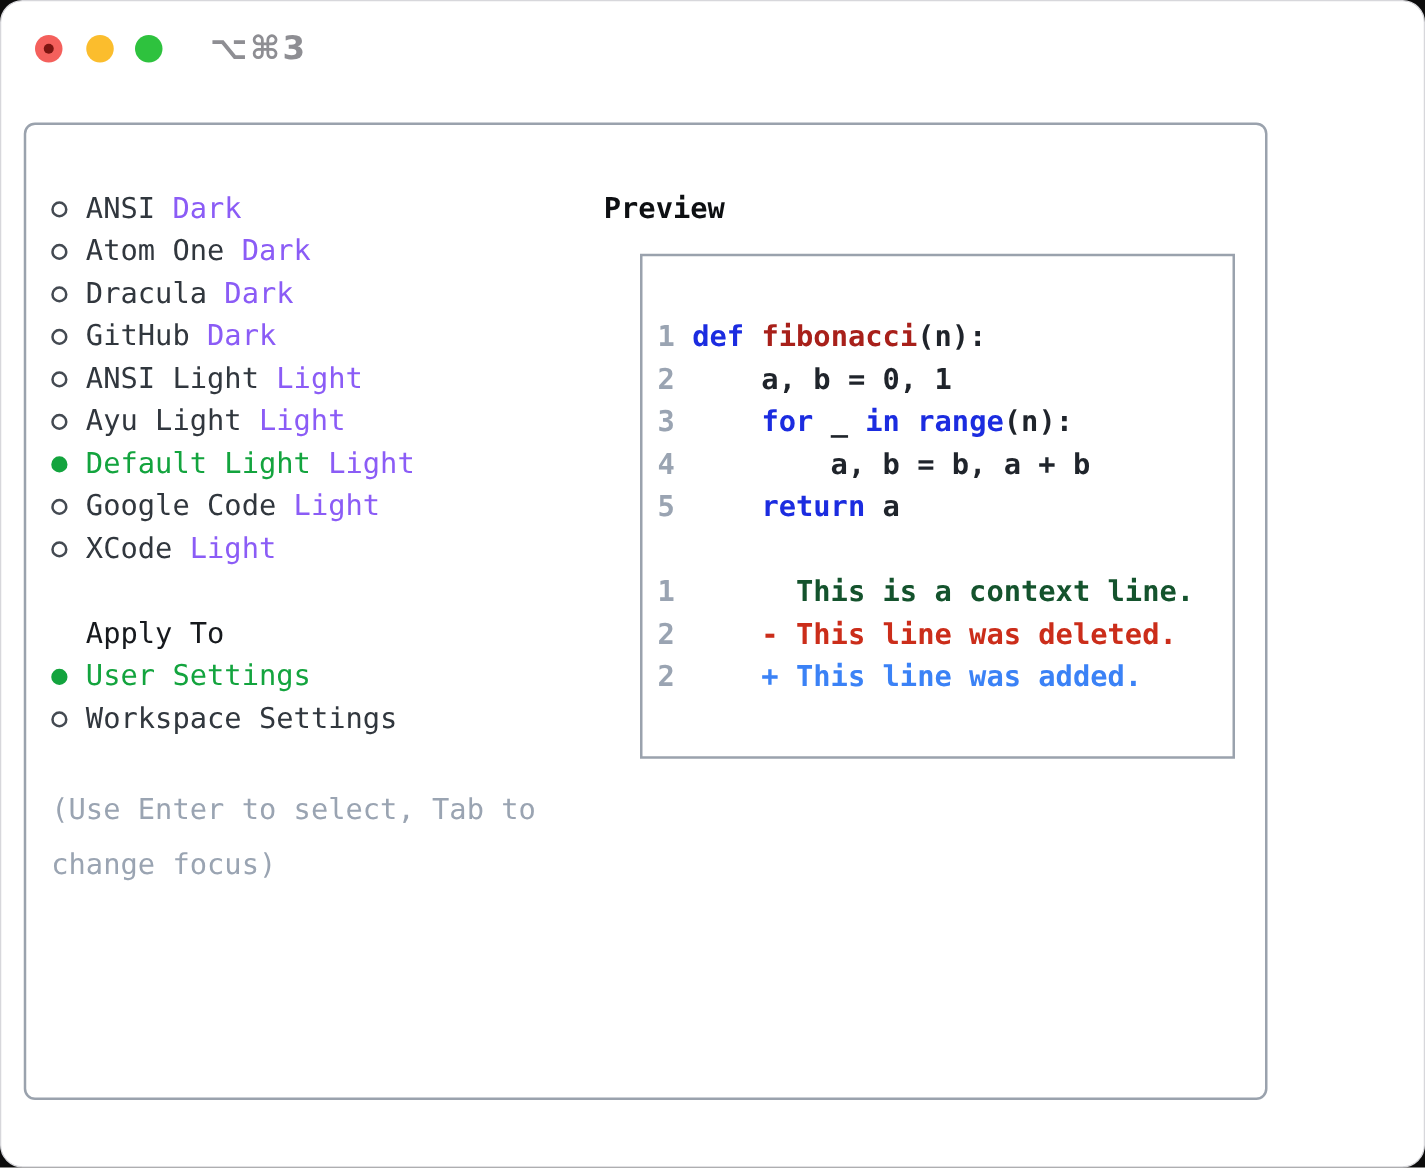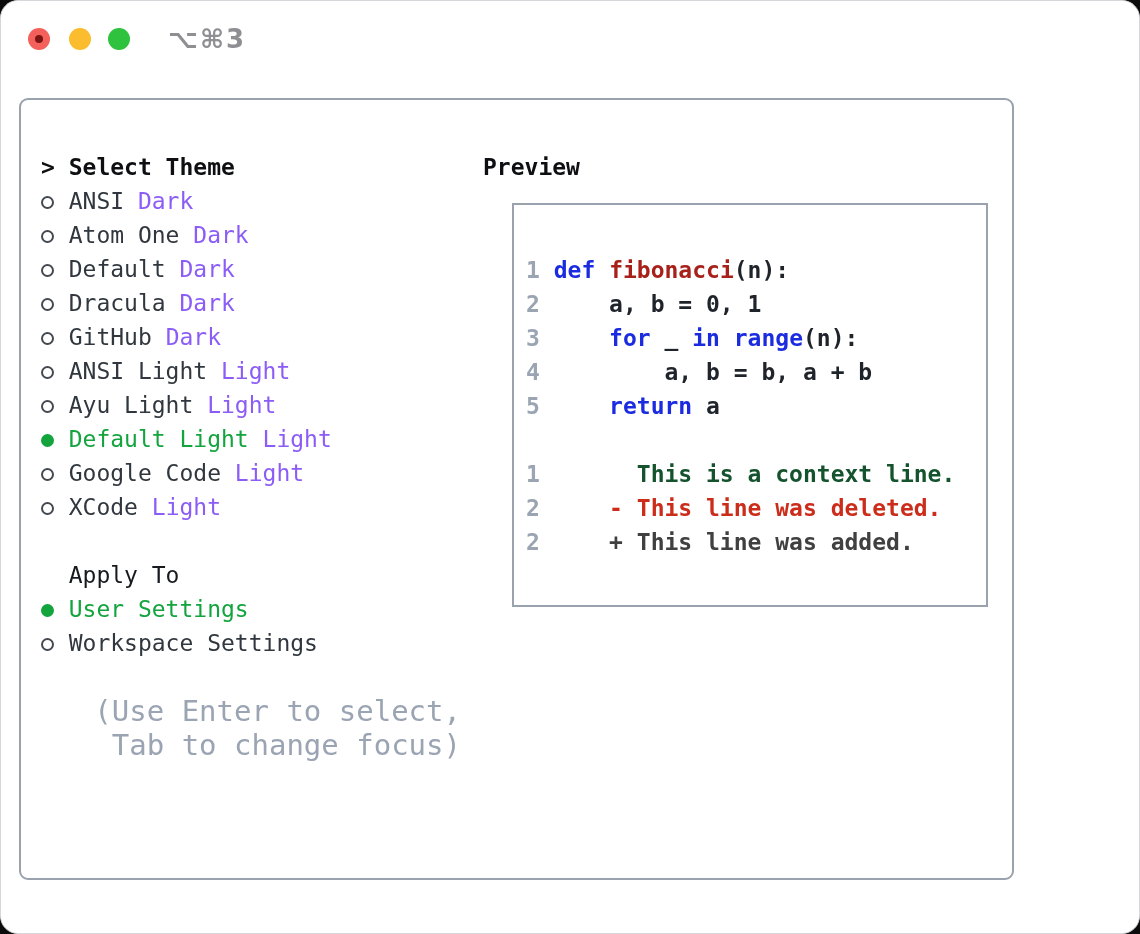--- a/index.html
+++ b/index.html
@@ -52,64 +52,62 @@
     border: 2px solid #444a52; border-radius: 50%;
   }
   .item.selected .ring { border-color: #13a43e; background: #13a43e; }
   .name { color: #31373e; }
   .item.selected .name { color: #13a43e; }
   .variant { color: #8b5cf6; margin-left: 1ch; }
   .apply-header { color: #16191d; }
   .apply-header .bullet { visibility: hidden; }
   .hint {
     margin-top: 34px; width: 420px;
-    font-size: 29px; line-height: 34px; color: #9aa4b2; white-space: pre-wrap; text-align: right;
+    font-size: 23px; line-height: 44px; color: #9aa4b2; white-space: pre-wrap;
   }
   
   .preview-title { position: absolute; left: 462px; top: 50px; }
   .preview-box {
     position: absolute; left: 491px; top: 103px;
     width: 476px; height: 404px;
     border: 2px solid #9aa2ad;
     background: #ffffff;
     overflow: hidden;
   }
   pre.code { margin: 0; padding: 14px 0 0 12px; font-family: inherit; }
   .cl { height: 34px; line-height: 34px; font-size: 23px; white-space: pre; font-weight: bold; }
   .ln  { color: #9aa4b2; }
   .kw  { color: #1b2ce0; }
   .fn  { color: #a8201a; }
   .pl  { color: #1f242b; }
   .ctx { color: #14532d; }
   .del { color: #cb2d1a; }
-  .add { color: #404040; }
+  .add { color: #3b82f6; }
 </style>
 </head>
 <body>
 
 <div class="window">
 
   <div class="titlebar">
     <div class="tl-btn tl-close">
       <div class="tl-dot"></div>
     </div>
     <div class="tl-btn tl-min"></div>
     <div class="tl-btn tl-zoom"></div>
     <div class="win-title">⌥⌘3</div>
   </div>
 
   <div class="dialog">
 
     <div class="left-pane">
 
-      <div class="row header"><span class="cursor">&gt;</span><span>Select Theme</span></div>
 
       <div class="row item"><span class="bullet"><span class="ring"></span></span><span class="name">ANSI</span><span class="variant">Dark</span></div>
       <div class="row item"><span class="bullet"><span class="ring"></span></span><span class="name">Atom One</span><span class="variant">Dark</span></div>
-      <div class="row item"><span class="bullet"><span class="ring"></span></span><span class="name">Default</span><span class="variant">Dark</span></div>
       <div class="row item"><span class="bullet"><span class="ring"></span></span><span class="name">Dracula</span><span class="variant">Dark</span></div>
       <div class="row item"><span class="bullet"><span class="ring"></span></span><span class="name">GitHub</span><span class="variant">Dark</span></div>
       <div class="row item"><span class="bullet"><span class="ring"></span></span><span class="name">ANSI Light</span><span class="variant">Light</span></div>
       <div class="row item"><span class="bullet"><span class="ring"></span></span><span class="name">Ayu Light</span><span class="variant">Light</span></div>
       <div class="row item selected"><span class="bullet"><span class="ring"></span></span><span class="name">Default Light</span><span class="variant">Light</span></div>
       <div class="row item"><span class="bullet"><span class="ring"></span></span><span class="name">Google Code</span><span class="variant">Light</span></div>
       <div class="row item"><span class="bullet"><span class="ring"></span></span><span class="name">XCode</span><span class="variant">Light</span></div>
 
       <div class="spacer"></div>
 

